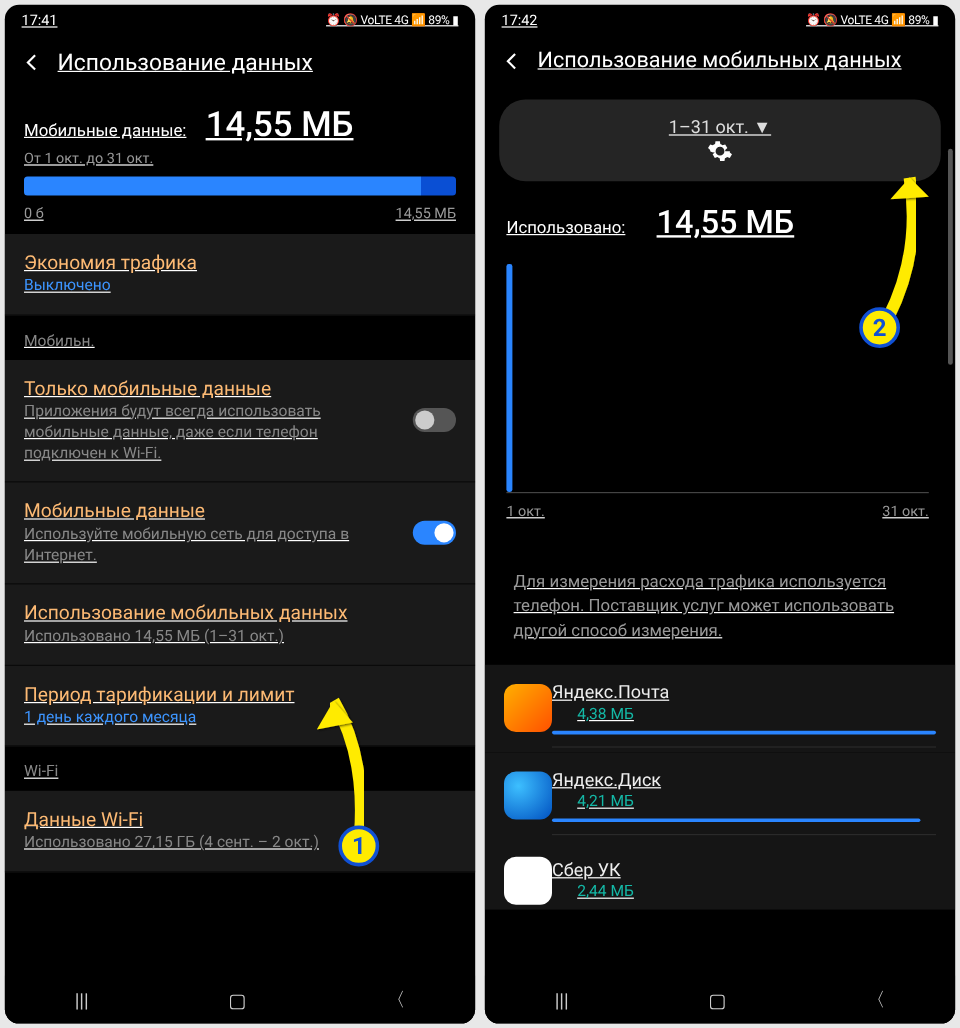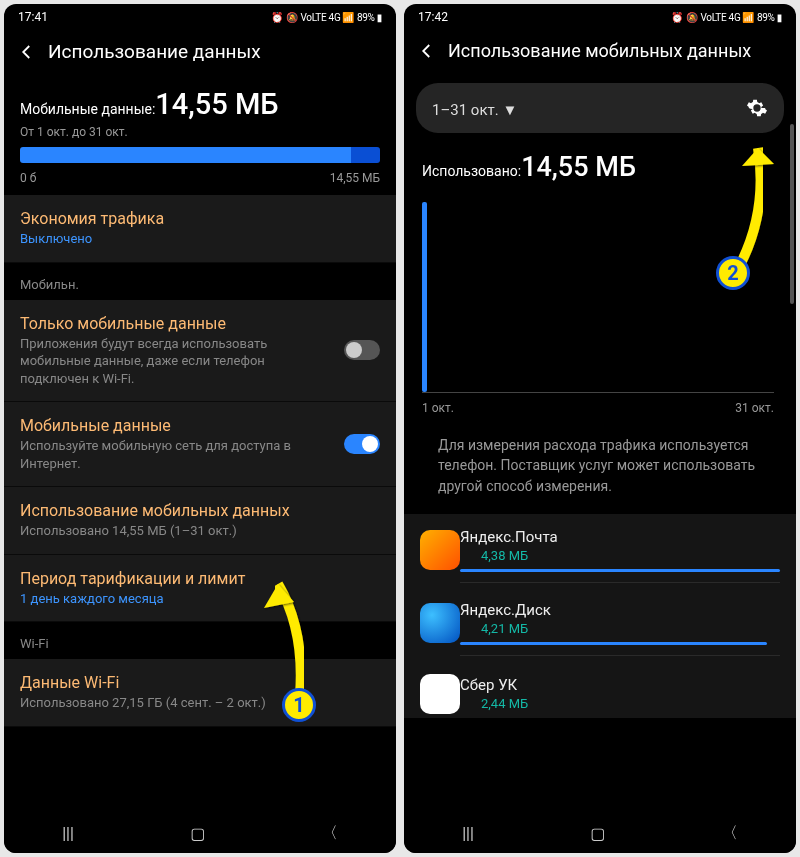--- a/index.html
+++ b/index.html
@@ -14,20 +14,21 @@
     position: relative;
   }
   .phone {
     width: 394px;
     height: 849px;
     background: #000;
     border-radius: 12px;
     overflow: hidden;
     position: relative;
     color: #fff;
+    text-decoration: underline;
   }
   .status-bar {
     display: flex;
     justify-content: space-between;
     padding: 4px 14px 2px;
     font-size: 12px;
     align-items: center;
     height: 24px;
   }
   .status-right { display: flex; gap: 4px; align-items: center; font-size: 10px; letter-spacing: -0.3px;}
@@ -36,21 +37,21 @@
     align-items: center;
     gap: 12px;
     padding: 12px 14px 18px;
   }
   .back-icon { width: 18px; height:18px; }
   .header-title { font-size: 19px; font-weight: 400; }
   .big-data {
     padding: 6px 16px 4px;
     display: flex;
     align-items: baseline;
-    gap: 0;
+    gap: 16px;
   }
   .big-data .lbl { font-size: 14px; }
   .big-data .val { font-size: 29px; font-weight: 500; }
   .sub { font-size: 12px; color: #999; padding: 0 16px 8px;}
   .progress-wrap { padding: 0 16px 4px; }
   .progress {
     height: 16px;
     background: linear-gradient(to right, #2a85ff 0%, #2a85ff 92%, #0a4fd4 92%, #0a4fd4 100%);
     border-radius: 3px;
   }
@@ -110,47 +111,49 @@
     justify-content: space-around;
     align-items: center;
     background: #000;
   }
   .nav-bar span { color: #ccc; font-size: 16px; }
   .scroll-indicator {
     position:absolute; right:2px; top:120px; width:4px; height:180px; background:#555; border-radius:2px;
   }
   
   .period-bar {
-    display:flex; justify-content:space-between; align-items:flex-end;
+    display:flex; justify-content:space-between; align-items:center;
     background:#252525; padding:14px 16px; border-radius:22px;
     margin:4px 12px 10px;
+    flex-direction:column;
   }
   .period-bar .txt { font-size:15px; color:#ddd; }
   .gear { width:22px; height:22px; }
-  .used-block { padding: 8px 18px 2px; display:flex; align-items:baseline; gap:0;}
+  .used-block { padding: 8px 18px 2px; display:flex; align-items:baseline; gap:26px;}
   .used-lbl { font-size:14px;}
   .used-val { font-size:27px; font-weight:500;}
   .chart-area {
     height: 200px;
     margin: 8px 22px 4px 18px;
     position:relative;
     border-bottom:1px solid #444;
   }
   .chart-bar {
     position:absolute; left:0; bottom:0;
     width:5px; height:190px;
     background:#2a85ff; border-radius:2px;
   }
   .chart-labels {
     display:flex; justify-content:space-between; font-size:12px; color:#999;
     padding:4px 22px 14px 18px;
   }
   .note {
     font-size:14px; color:#999; line-height:1.45;
-    padding:6px 34px 18px;
+    padding:6px 24px 18px;
+    margin-top:22px;
   }
   .app-row {
     display:flex; align-items:center; 
     padding:14px 16px;
     background:#151515;
   }
   .app-icon { width:40px; height:40px; border-radius:10px; flex-shrink:0;}
   .app-info { flex:1; border-bottom:1px solid #2a2a2a; padding-bottom:10px; margin-bottom:-10px;}
   .app-name { font-size:15px; color:#eee;}
   .app-size { font-size:13px; color:#14b8a6; margin-top:2px;margin-left:21px;}

